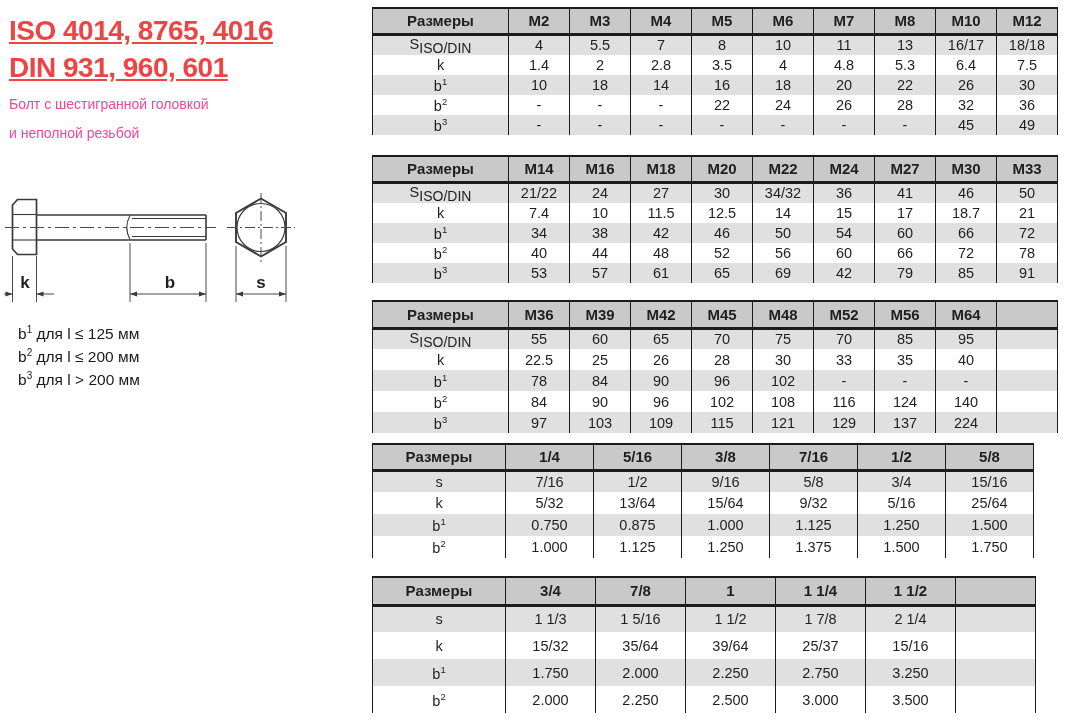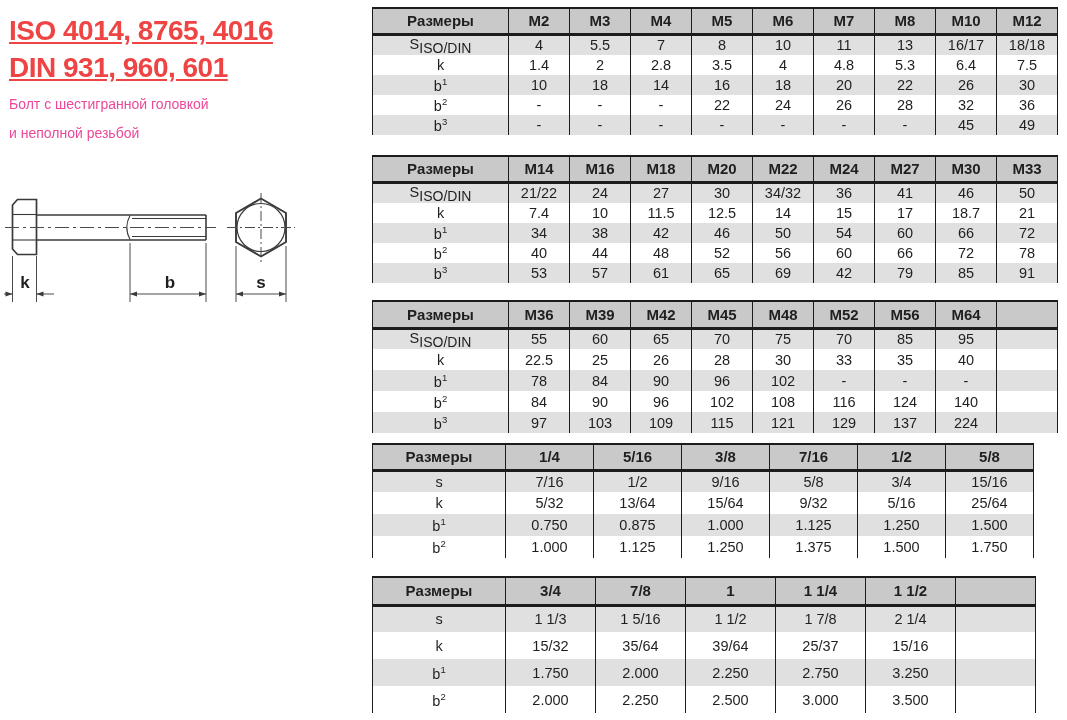--- a/index.html
+++ b/index.html
@@ -120,20 +120,25 @@
       <polygon points="233,105 240,102.4 240,107.6"></polygon>
       <polygon points="283,105 276,102.4 276,107.6"></polygon>
     </g>
     <g font-size="17" font-weight="bold" fill="#1f1f1f" text-anchor="middle" font-family="Liberation Sans, sans-serif">
       <text x="22" y="99">k</text>
       <text x="167" y="99">b</text>
       <text x="258" y="99">s</text>
     </g>
   </svg>
 
+  <div class="notes-block">
+    <div><span>b</span><sup>1</sup><span> для l ≤ 125 мм</span></div>
+    <div><span>b</span><sup>2</sup><span> для l ≤ 200 мм</span></div>
+    <div><span>b</span><sup>3</sup><span> для l &gt; 200 мм</span></div>
+  </div>
 </div>
 
 <div class="right-panel">
   <table class="t1">
       <colgroup>
         <col style="width: 136px;">
         <col style="width: 61px;">
         <col style="width: 61px;">
         <col style="width: 61px;">
         <col style="width: 61px;">

